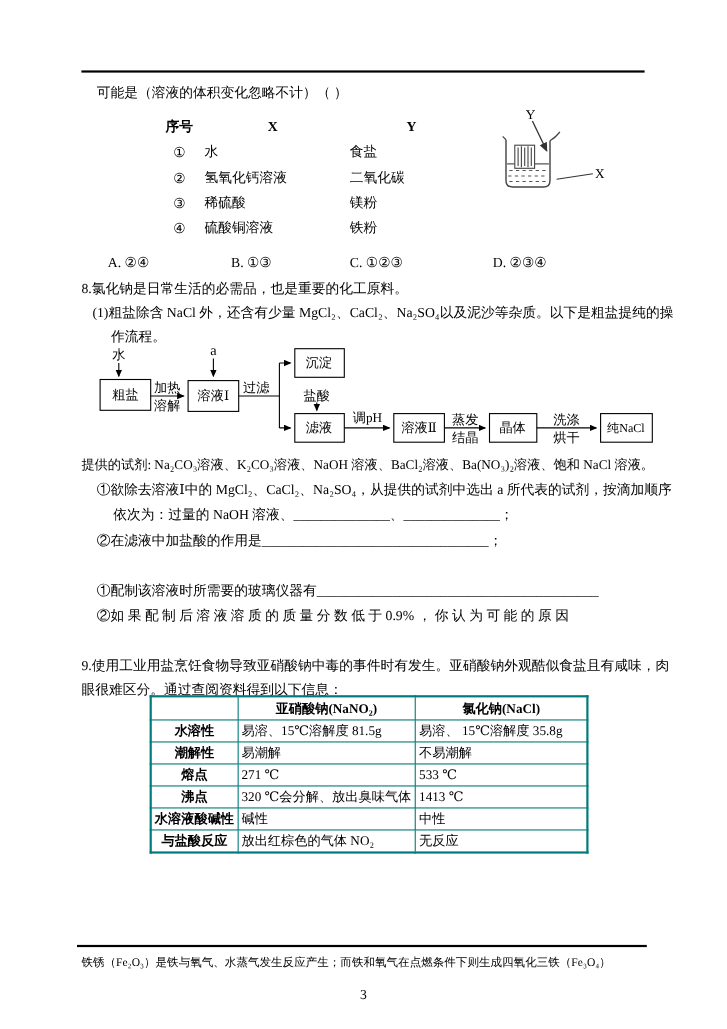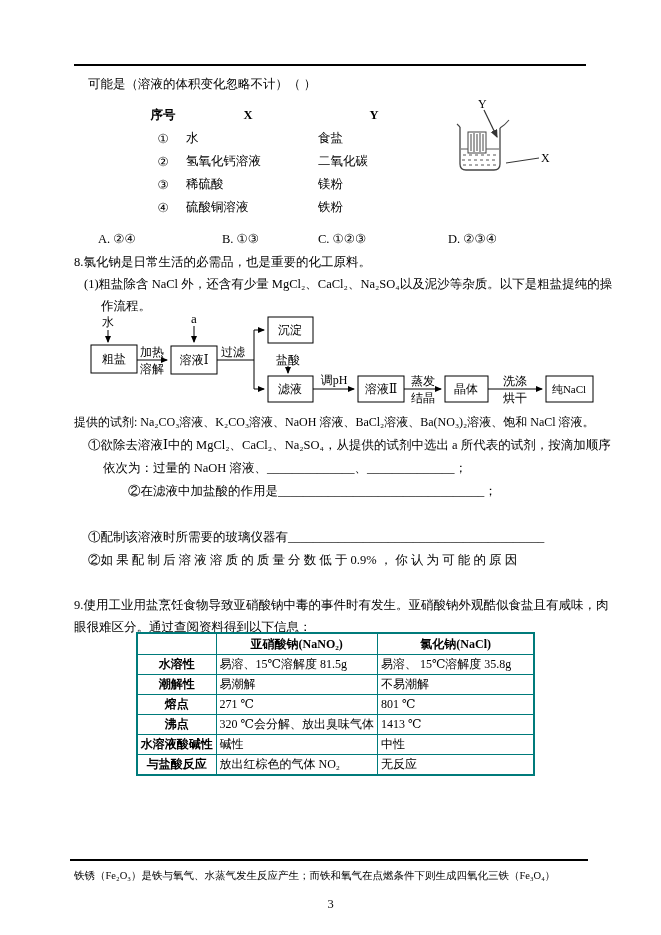--- a/index.html
+++ b/index.html
@@ -18,21 +18,21 @@
   .minitable .c2{padding-left:8px;}
   .minitable .hx{text-align:center;}
   .opts span{position:absolute;top:231px;white-space:nowrap;}
   
   .q8stem{left:74px;top:254px;}
   .p1l1{left:84px;top:276px;}
   .p1l2{left:101px;top:298px;}
   .reagents{left:74px;top:414px;font-size:12px;}
   .s1l1{left:88px;top:437px;}
   .s1l2{left:103px;top:460px;}
-  .s2{left:88px;top:483px;margin-left:40px;}
+  .s2{left:88px;top:483px;}
   .p2{left:74px;top:506px;}
   .p2s1{left:88px;top:529px;}
   .p2s2a{left:88px;top:552px;}
   .p2s2b{left:103px;top:575px;}
   .q9l1{left:74px;top:597px;}
   .q9l2{left:74px;top:619px;}
   .question{left:74px;top:796px;}
   .homework{left:74px;top:836px;font-size:13px;}
   .homework b{font-weight:700;}
   .footer{left:74px;top:869px;font-size:10.5px;}
@@ -111,21 +111,21 @@
     </g>
 
     <text x="30" y="12" font-size="12">Y</text>
     <line x1="36" y1="14" x2="49" y2="41" stroke="#333" stroke-width="1.2" marker-end="url(#bh)"></line>
     <text x="93" y="66" font-size="12">X</text>
     <line x1="91" y1="62" x2="58" y2="67" stroke="#333" stroke-width="1"></line>
   </svg>
 
   <div class="opts">
     <span style="left:98px">A. ②④</span>
-    <span style="left:222px">B. ①③</span>
+    <span style="left:210px">B. ①③</span>
     <span style="left:318px">C. ①②③</span>
     <span style="left:448px">D. ②③④</span>
   </div>
 
   <div class="line q8stem">8.氯化钠是日常生活的必需品，也是重要的化工原料。</div>
   <div class="line p1l1">(1)粗盐除含 NaCl 外，还含有少量 MgCl₂、CaCl₂、Na₂SO₄以及泥沙等杂质。以下是粗盐提纯的操</div>
   <div class="line p1l2">作流程。</div>
 
   <svg class="flow" width="540" height="100" viewBox="0 0 540 100">
     <defs>
@@ -205,21 +205,21 @@
         <td>易溶、 15℃溶解度 35.8g</td>
       </tr>
       <tr>
         <td class="lbl">潮解性</td>
         <td>易潮解</td>
         <td>不易潮解</td>
       </tr>
       <tr>
         <td class="lbl">熔点</td>
         <td>271 ℃</td>
-        <td>801 ℃</td>
+        <td>533 ℃</td>
       </tr>
       <tr>
         <td class="lbl">沸点</td>
         <td>320 ℃会分解、放出臭味气体</td>
         <td>1413 ℃</td>
       </tr>
       <tr>
         <td class="lbl">水溶液酸碱性</td>
         <td>碱性</td>
         <td>中性</td>

